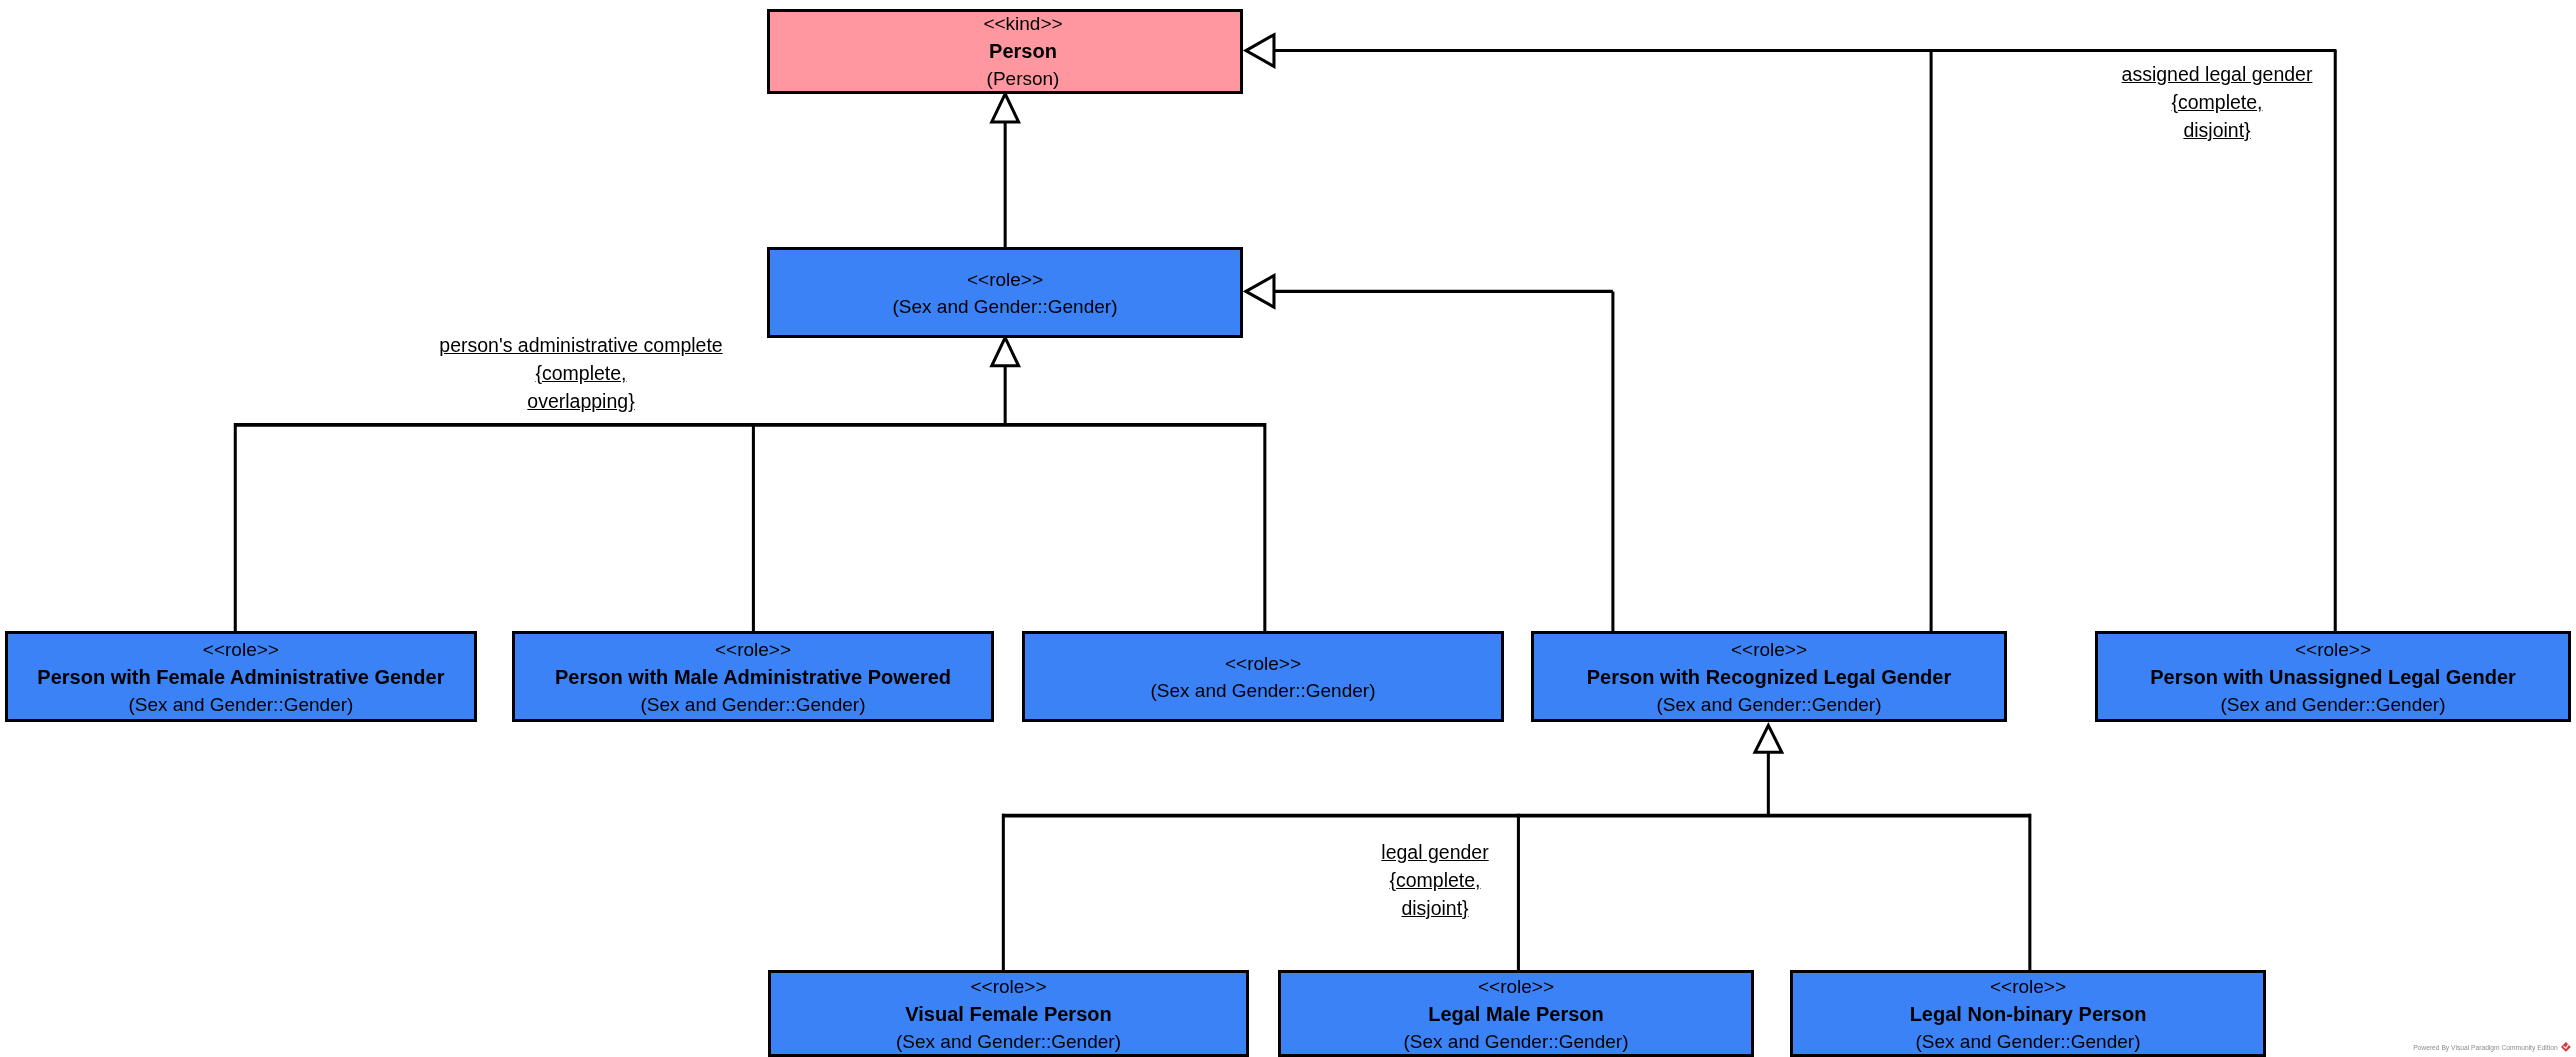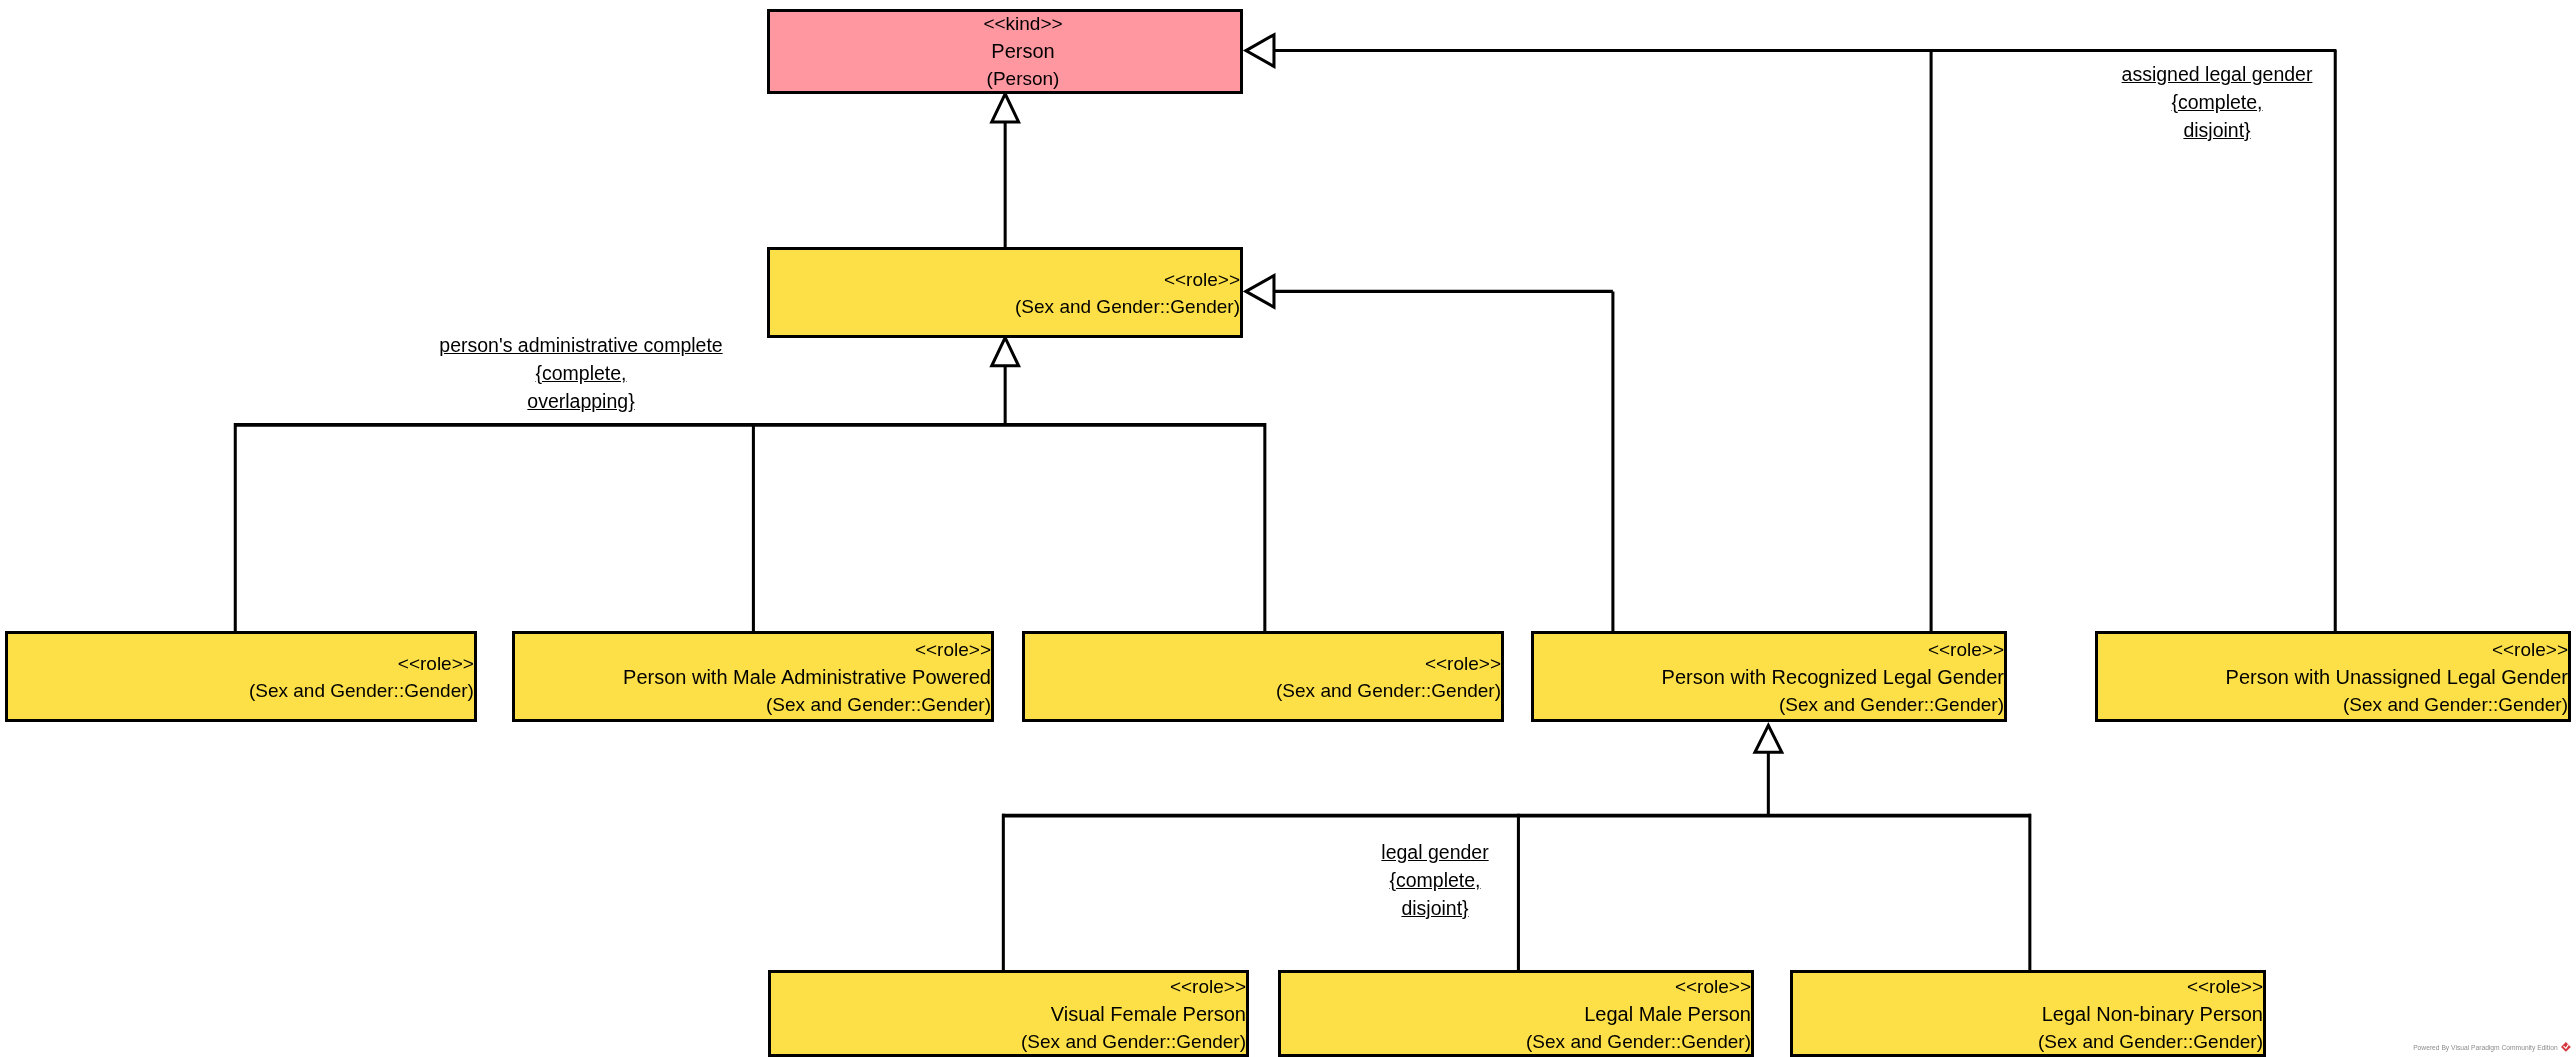--- a/index.html
+++ b/index.html
@@ -14,23 +14,23 @@
   .node{
     position:absolute;
     box-sizing:border-box;
     border:3px solid #000;
     display:flex;flex-direction:column;
     align-items:center;justify-content:center;
     text-align:center;
     color:#000;
   }
   .node.kind{background:#ff97a1;}
-  .node.role{background:#fde047;align-items:flex-end;}
+  .node.role{background:#3b82f6;}
   .stereo,.cref{font-size:19px;line-height:27px;white-space:nowrap;}
-  .cname{font-size:20px;line-height:28px;font-weight:normal;white-space:nowrap;}
+  .cname{font-size:20px;line-height:28px;font-weight:bold;white-space:nowrap;}
   .glabel{
     position:absolute;
     transform:translateX(-50%);
     text-align:center;
     font-size:19.5px;line-height:28px;
     color:#000;white-space:nowrap;text-decoration:underline;
   }
   .footer{
     position:absolute;
     right:4.9px;bottom:4.9px;
@@ -84,20 +84,21 @@
     <div class="cref">(Person)</div>
   </div>
 
   <div class="node role" style="left:767px;top:247px;width:476px;height:91px;">
     <div class="stereo">&lt;&lt;role&gt;&gt;</div>
     <div class="cref">(Sex and Gender::Gender)</div>
   </div>
 
   <div class="node role" style="left:4.9px;top:631px;width:472px;height:91px;">
     <div class="stereo">&lt;&lt;role&gt;&gt;</div>
+    <div class="cname">Person with Female Administrative Gender</div>
     <div class="cref">(Sex and Gender::Gender)</div>
   </div>
 
   <div class="node role" style="left:512px;top:631px;width:482px;height:91px;">
     <div class="stereo">&lt;&lt;role&gt;&gt;</div>
     <div class="cname">Person with Male Administrative Powered</div>
     <div class="cref">(Sex and Gender::Gender)</div>
   </div>
 
   <div class="node role" style="left:1022px;top:631px;width:482px;height:91px;">

